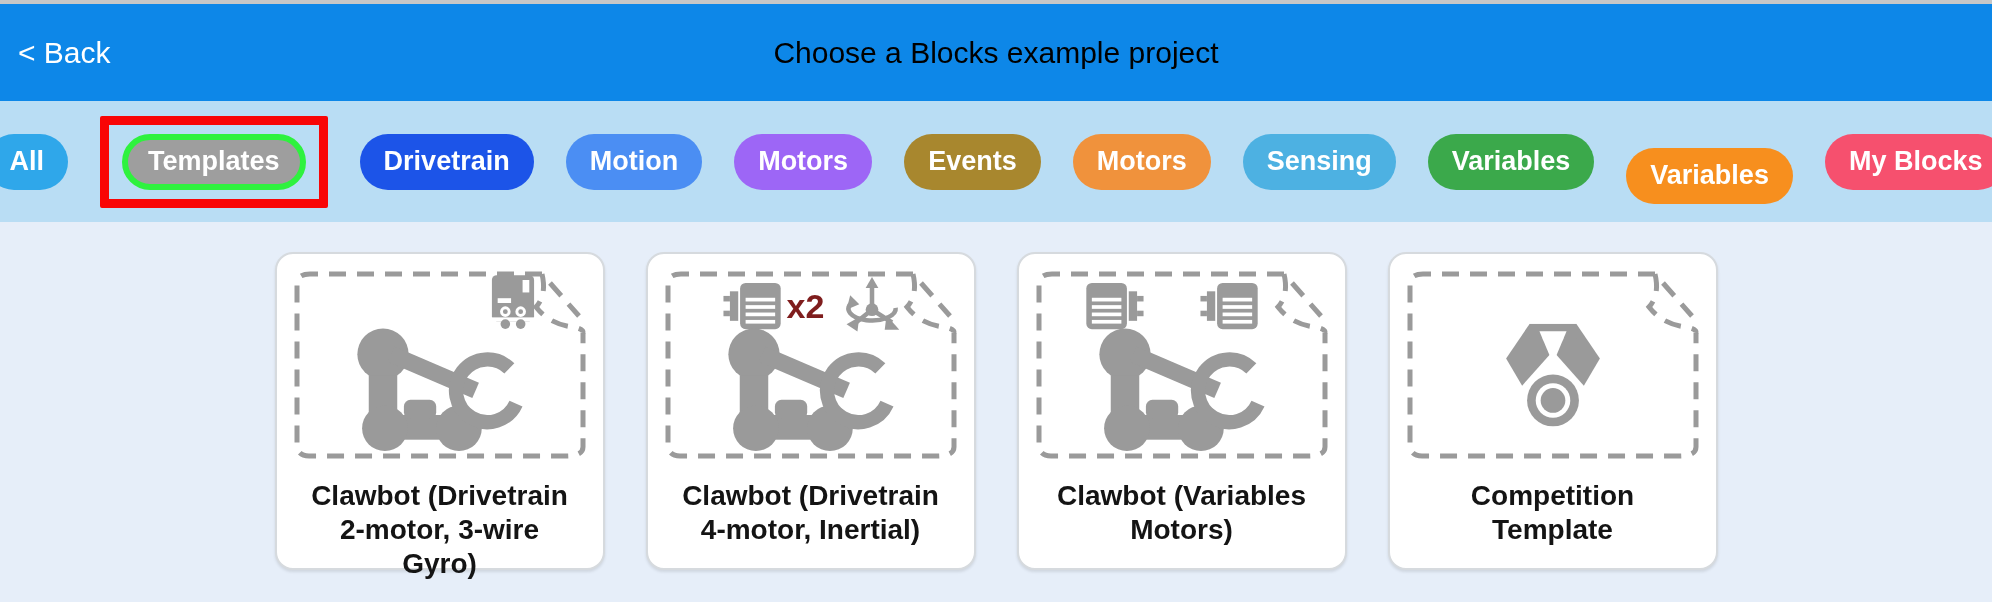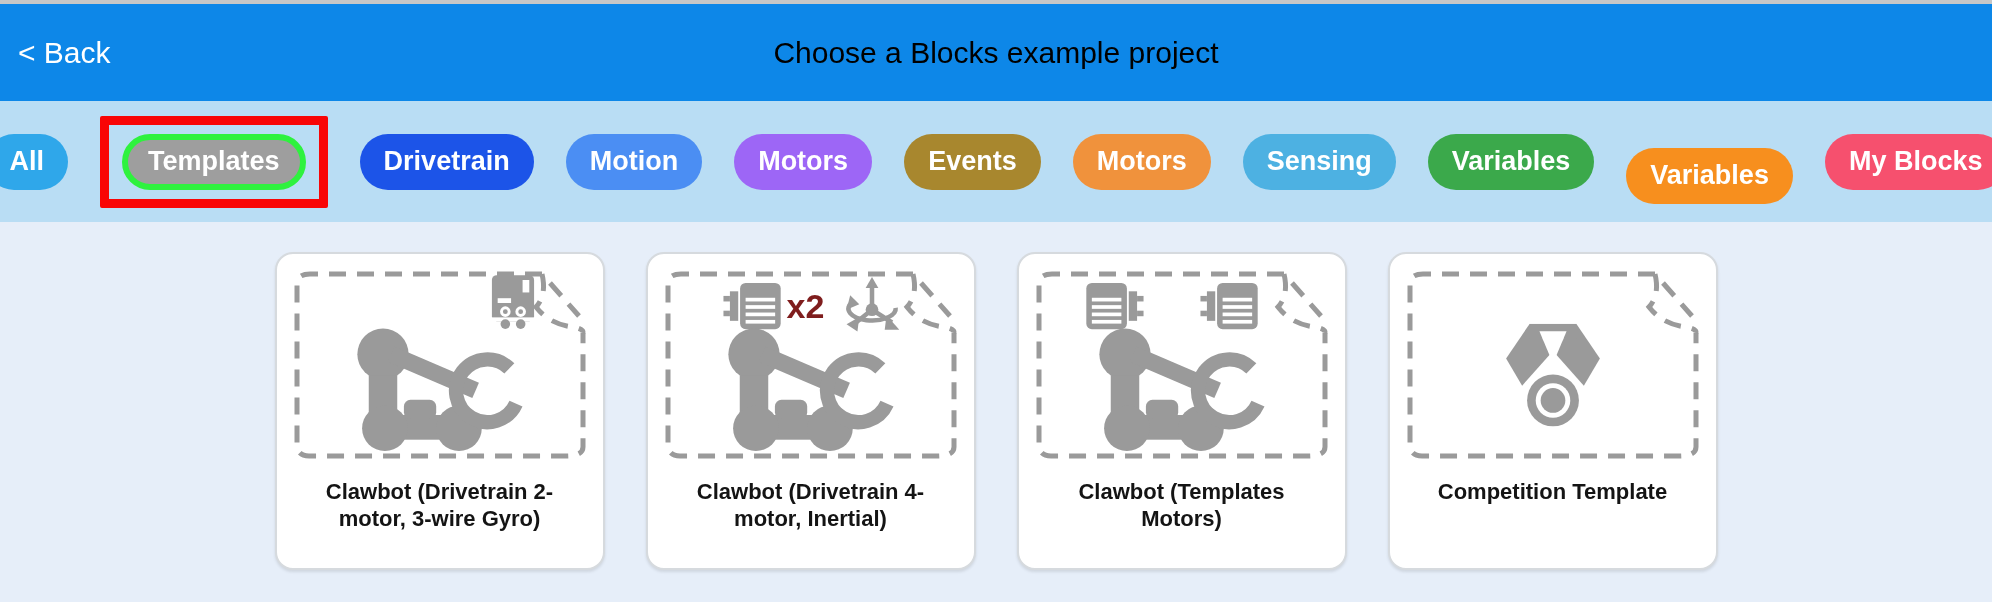--- a/index.html
+++ b/index.html
@@ -61,21 +61,21 @@
     position:absolute;color:#7f1d1d;font-weight:bold;font-size:34px;
   }
   .clawbot{
     position:absolute;left:50%;bottom:10px;transform:translateX(-50%);
   }
   .medal{
     position:absolute;left:50%;top:56%;transform:translate(-50%,-50%);
   }
   .card-title{
     margin-top:16px;text-align:center;
-    font-size:22px;font-weight:bold;color:#141414;line-height:1.22;
+    font-size:28px;font-weight:bold;color:#141414;line-height:1.22;
     padding:0 18px;
   }
 </style>
 </head>
 <body>
 
 <svg width="0" height="0" style="position:absolute">
   <defs>
     <symbol id="sym-outline" viewBox="0 0 300 196">
       <g fill="none" stroke="#9a9a9a" stroke-width="5" stroke-dasharray="17 11">
@@ -226,21 +226,21 @@
       <svg class="badge" style="left:52px;top:16px;transform:scaleX(-1)" width="60" height="48">
           <use href="#sym-motor"></use>
         </svg>
       <svg class="badge" style="left:168px;top:16px" width="60" height="48">
           <use href="#sym-motor"></use>
         </svg>
       <svg class="clawbot" width="190" height="133">
           <use href="#sym-clawbot"></use>
         </svg>
     </div>
-    <div class="card-title">Clawbot (Templates Motors)</div>
+    <div class="card-title">Clawbot (Variables Motors)</div>
   </div>
 
   <div class="project-card">
     <div class="template-area">
       <svg class="template-outline" width="300" height="196">
           <use href="#sym-outline"></use>
         </svg>
       <svg class="medal" width="104" height="116">
           <use href="#sym-medal"></use>
         </svg>

